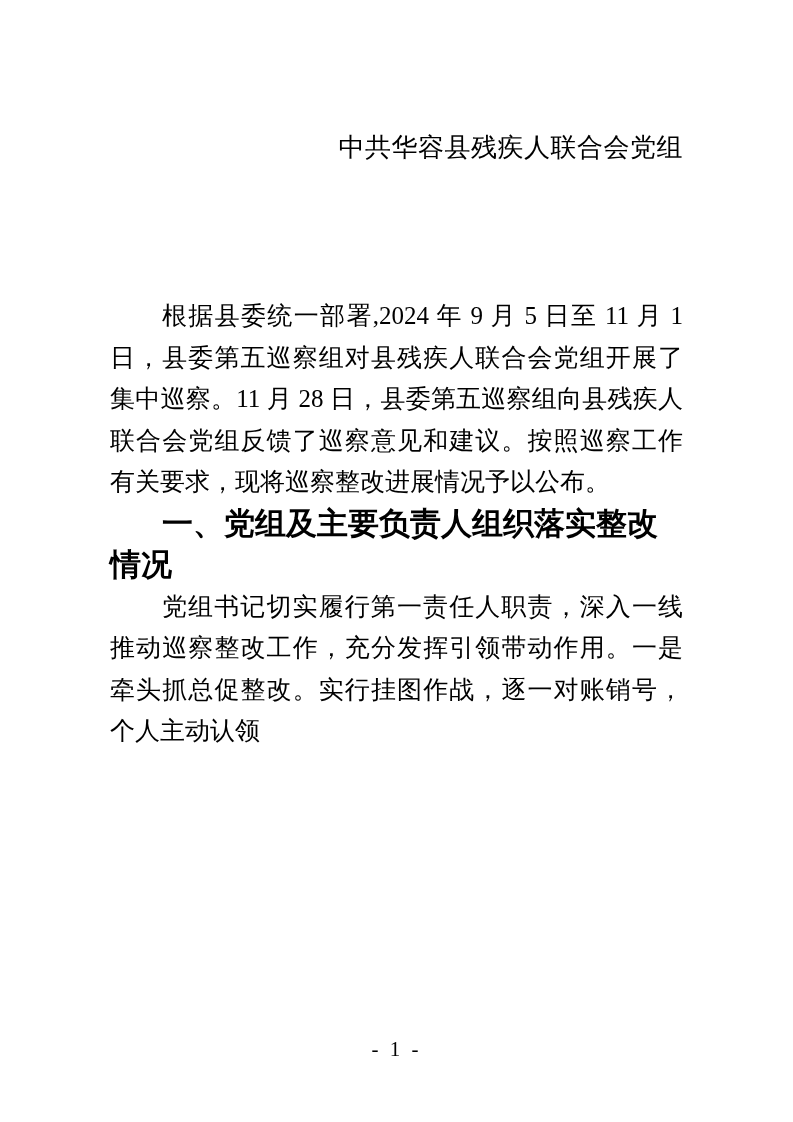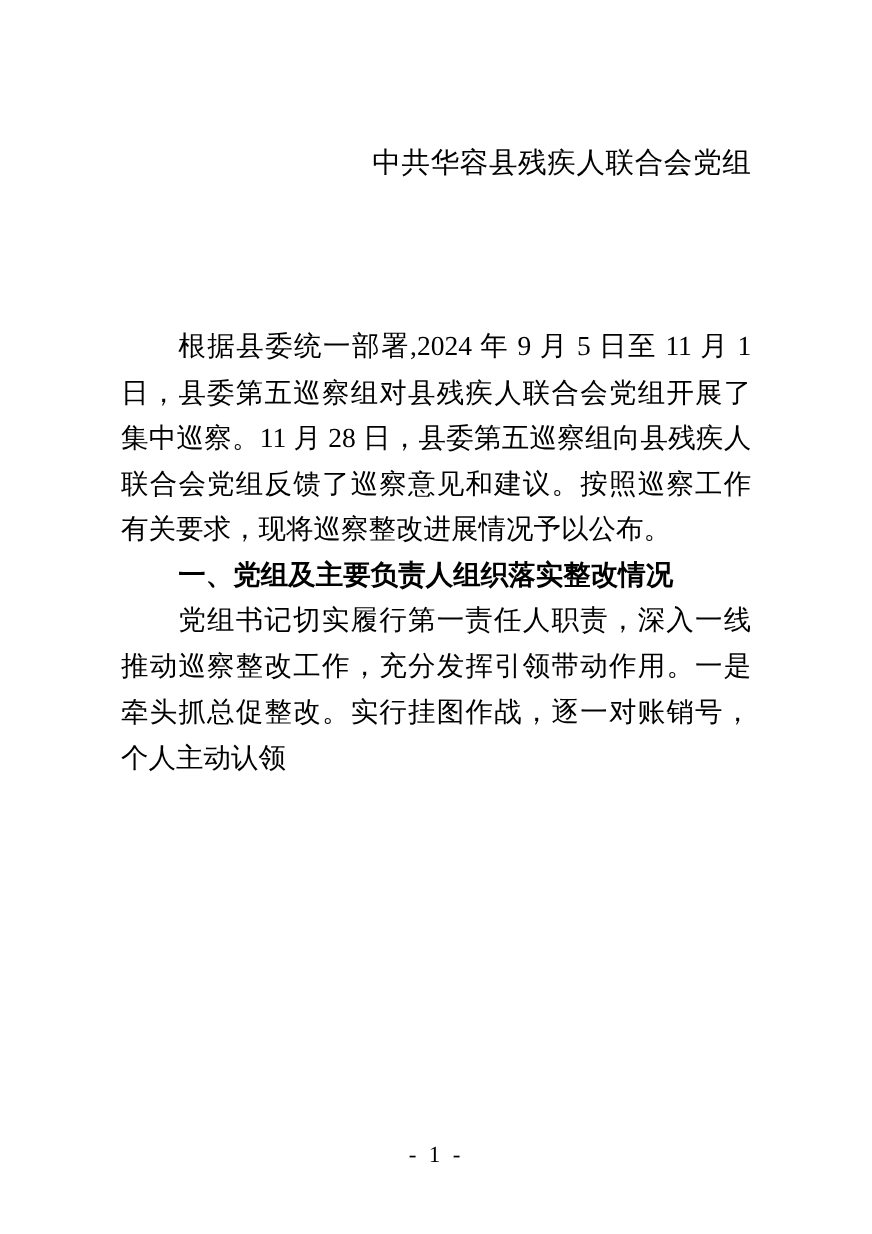--- a/index.html
+++ b/index.html
@@ -37,21 +37,21 @@
   }
   .body-block p {
     margin: 0;
     text-indent: 52px;
   }
   .section-heading {
     margin: 0;
     text-indent: 52px;
     font-family: "Liberation Sans", "DejaVu Sans", sans-serif;
     font-weight: bold;
-    font-size: 25px;
+    font-size: 31px;
     line-height: 41.5px;
     text-align: left;
   }
   .page-footer {
     position: absolute;
     top: 1037px;
     left: 0;
     width: 100%;
     text-align: center;
     font-size: 21px;

